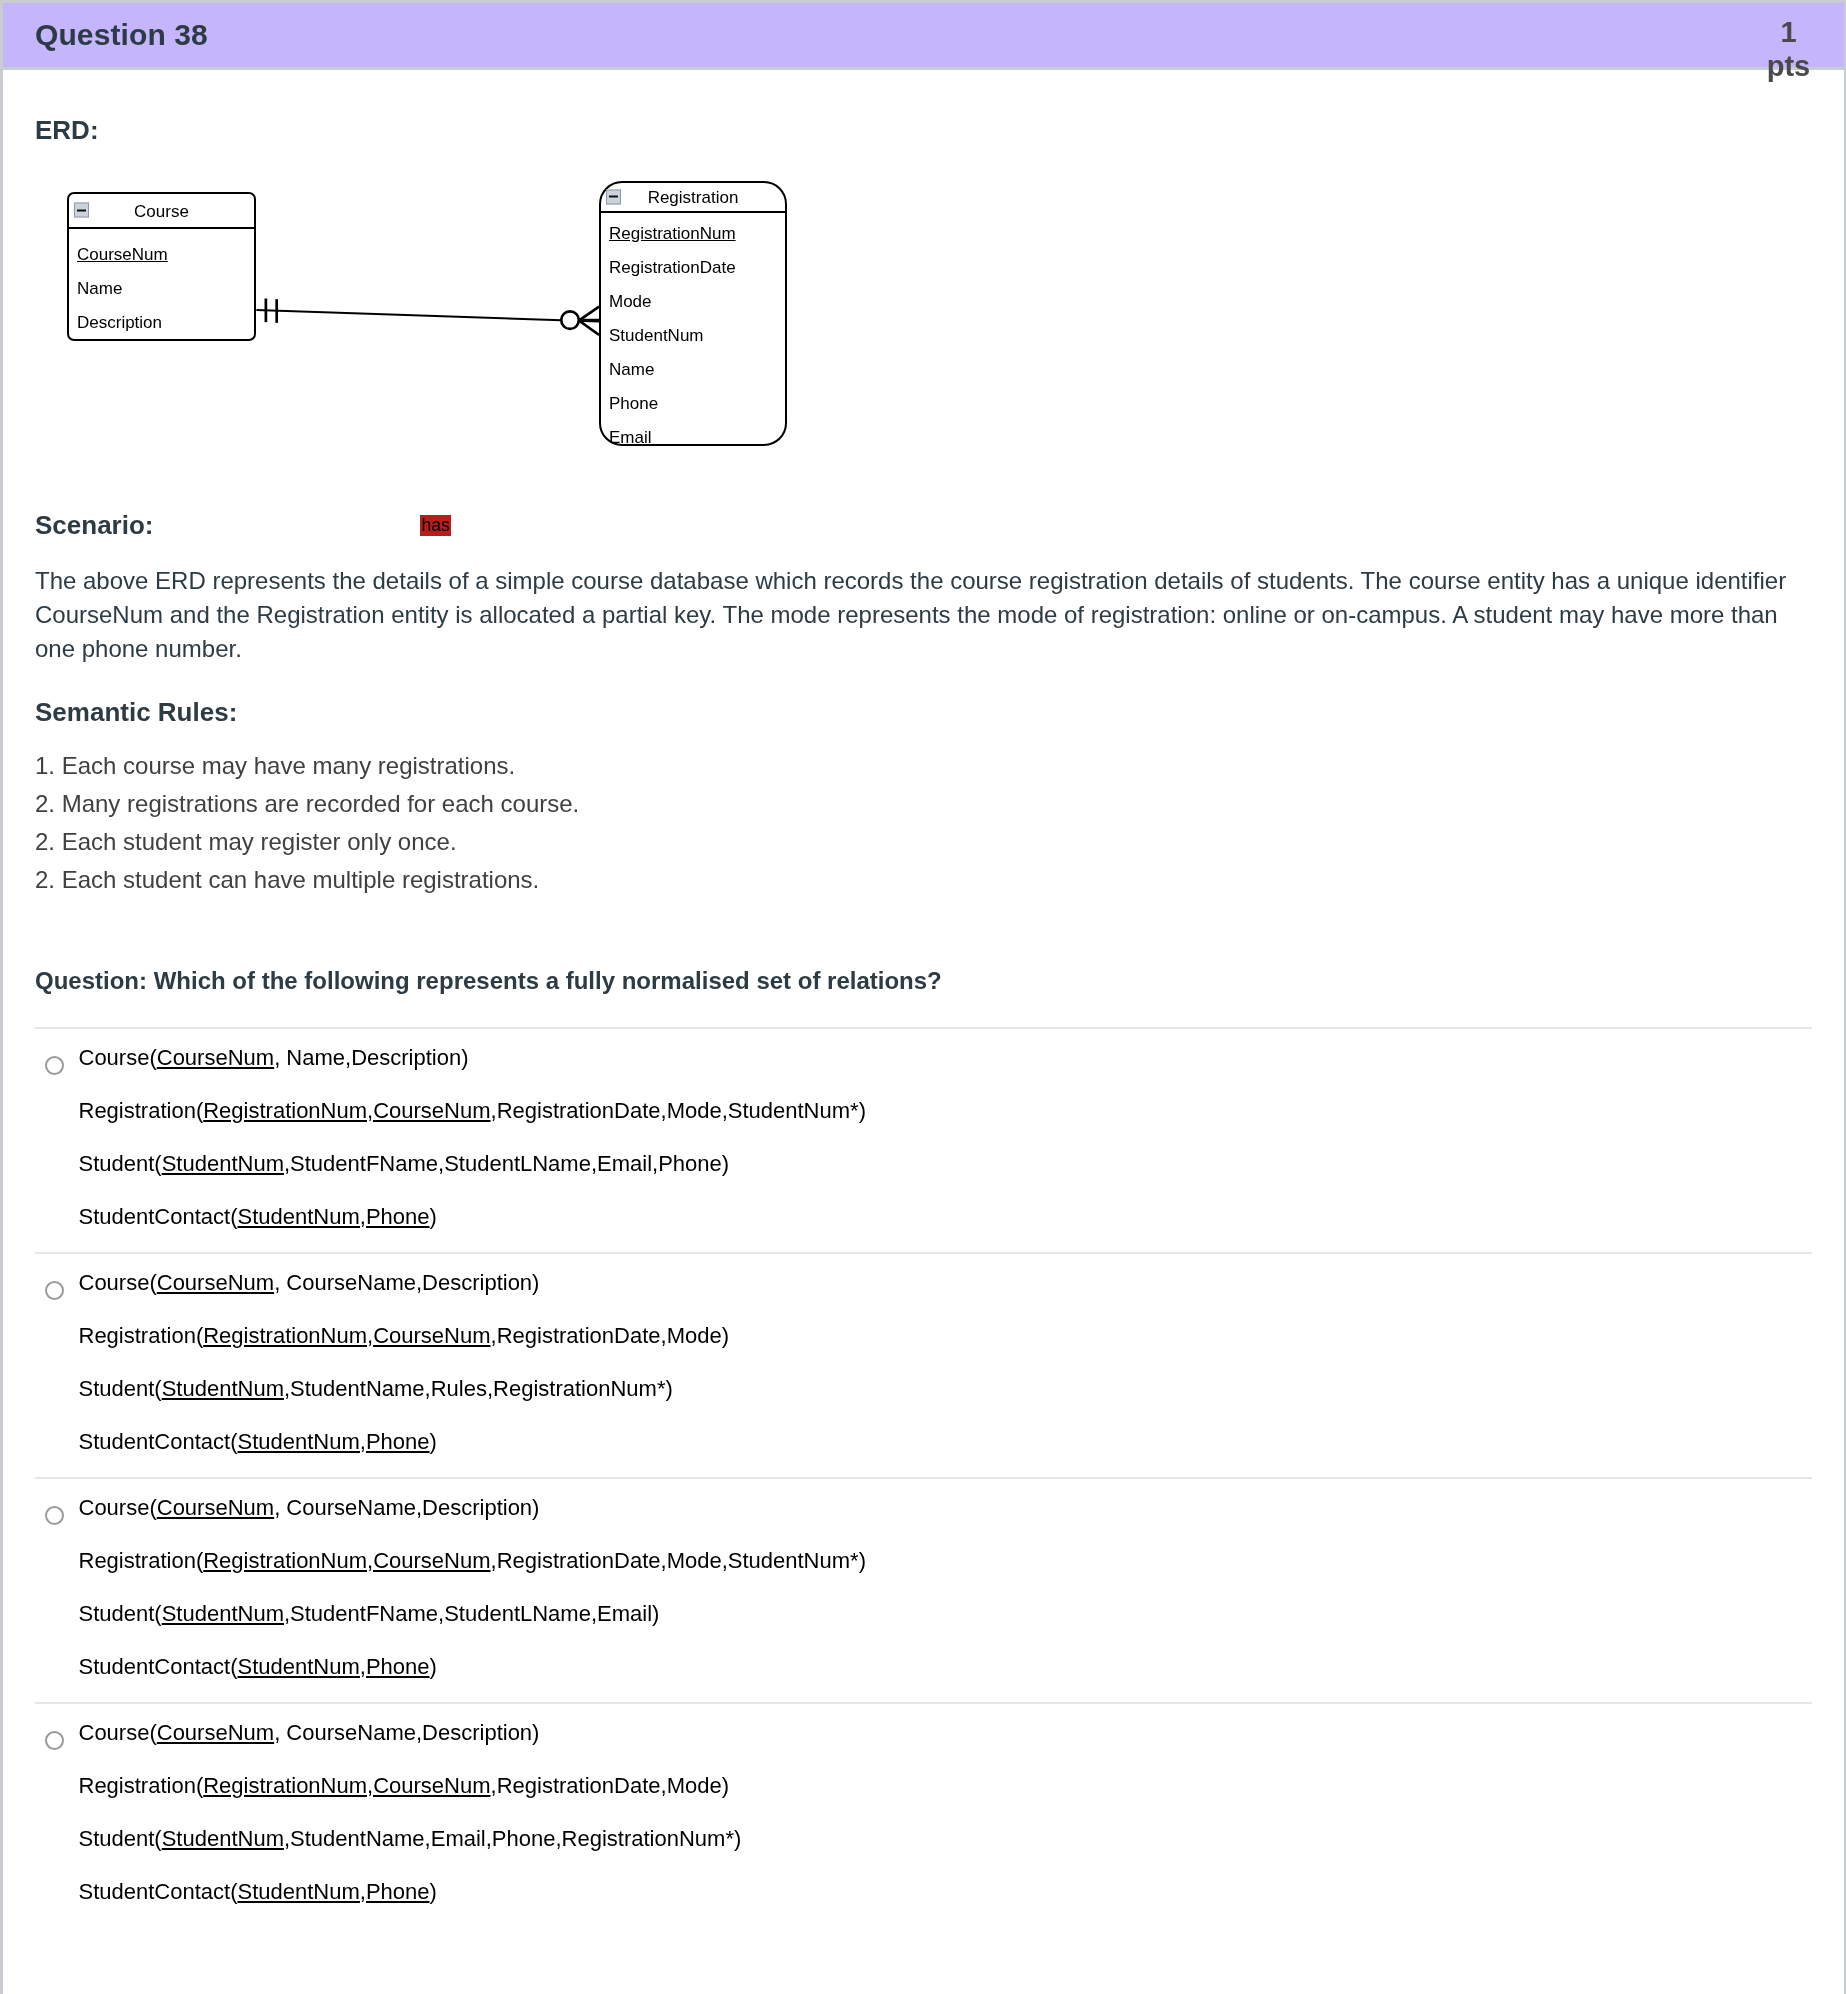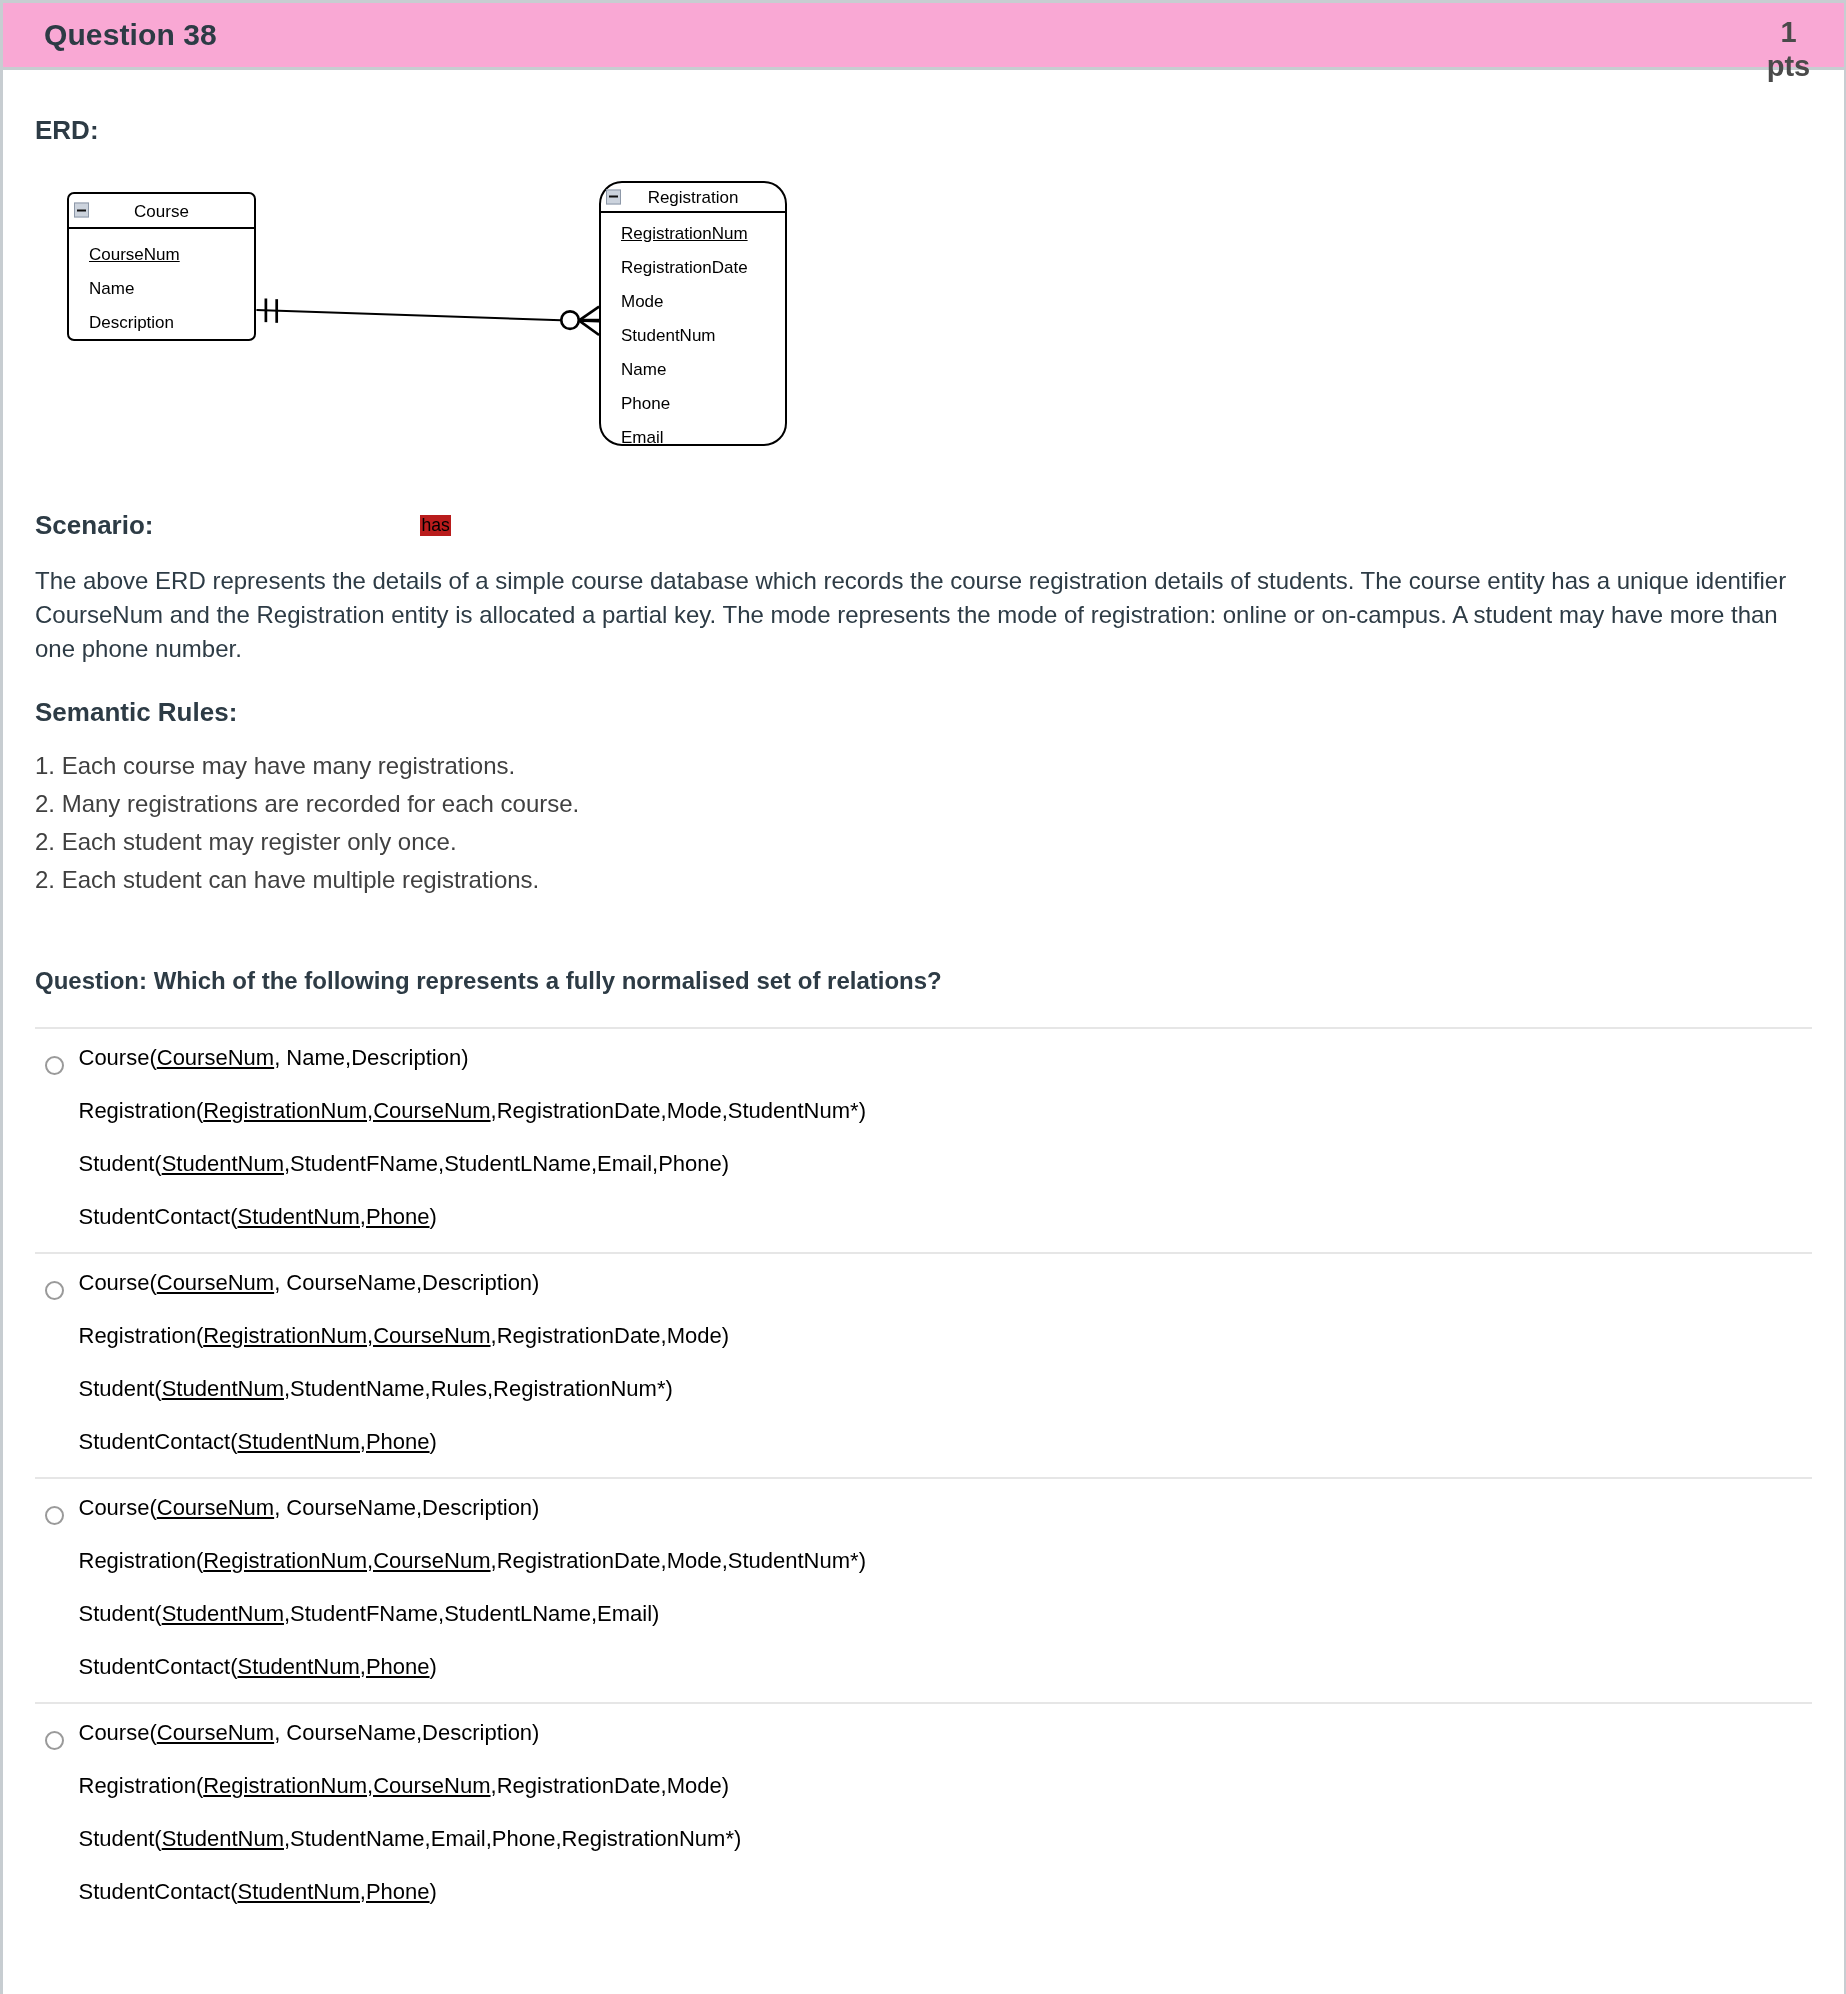--- a/index.html
+++ b/index.html
@@ -15,26 +15,26 @@
     background: #ffffff;
     border-left: 3.4px solid #c7cdd1;
     border-right: 3.4px solid #c7cdd1;
     overflow: hidden;
   }
 
   
   .q-header {
     position: relative;
     height: 70px;
-    background: #f9a8d4;
+    background: #c4b5fd;
     border-top: 3.4px solid #c7cdd1;
     border-bottom: 3.4px solid #c7cdd1;
     display: flex;
     align-items: center;
-    padding: 0 41px;
+    padding: 0 32px;
   }
   .q-title {
     font-size: 30px;
     font-weight: bold;
     color: #2d3b45;
     letter-spacing: 0.1px;
   }
   .q-points {
     position: absolute;
     right: 31px;
@@ -96,21 +96,21 @@
   }
   .collapse-icon::after {
     content: "";
     position: absolute;
     left: 2px; right: 2px;
     top: 50%;
     margin-top: -1px;
     height: 2px;
     background: #111;
   }
-  .entity-attrs { padding: 12px; }
+  .entity-attrs { padding: 0; }
   .attr {
     font-size: 17px;
     color: #000000;
     padding-left: 8px;
     white-space: nowrap;
   }
   .attr .pk { text-decoration: underline; }
 
   #entity-course {
     left: 12px; top: 13.5px; width: 189px; border-radius: 7px;

